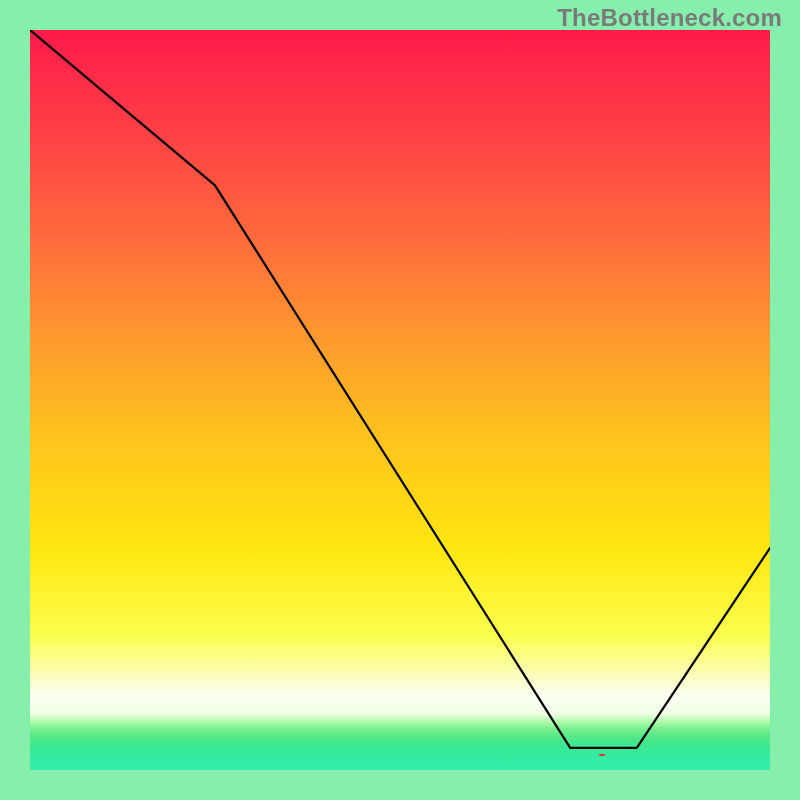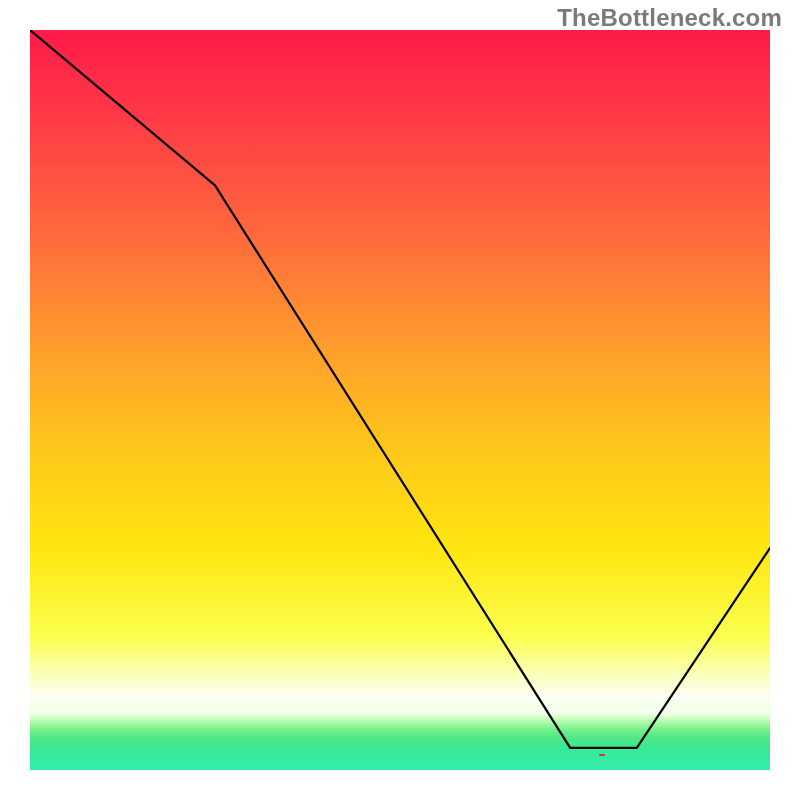--- a/index.html
+++ b/index.html
@@ -1,21 +1,21 @@
 <!DOCTYPE html>
 <html><head>
 <meta charset="utf-8">
 <style>
   * { margin: 0; padding: 0; box-sizing: border-box; }
   html, body { width: 800px; height: 800px; background: #000; overflow: hidden; }
   .container {
     position: relative;
     width: 800px;
     height: 800px;
-    background: #ffffff;
+    background: #86efac;
   }
   .watermark {
     position: absolute;
     top: 4px;
     right: 18px;
     color: #7a7a7a;
     font-family: Arial, Helvetica, sans-serif;
     font-size: 24px;
     font-weight: 600;
     letter-spacing: 0.2px;

